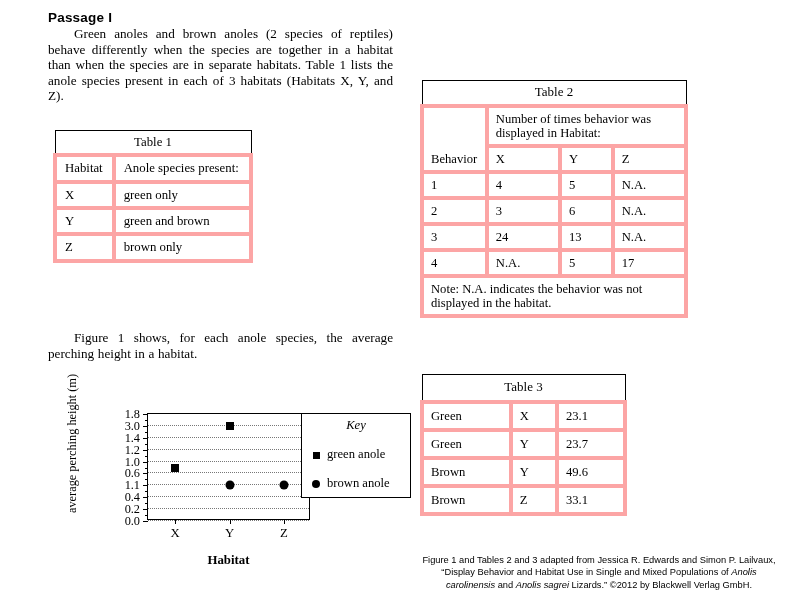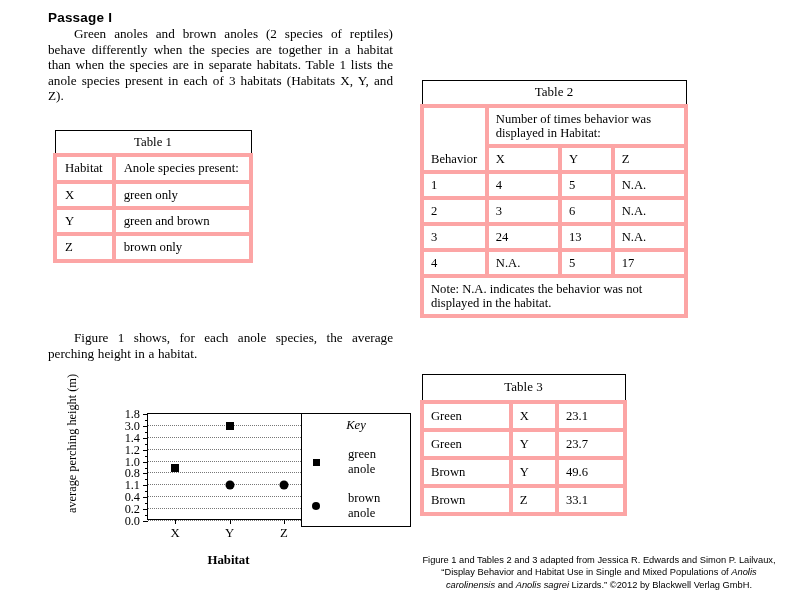--- a/index.html
+++ b/index.html
@@ -169,21 +169,20 @@
     text-align: center;
     font-style: italic;
     font-size: 12.6px;
     margin-bottom: 3px;
   }
   .key-row {
     display: flex; align-items: center;
     font-size: 12.6px;
     line-height: 1.18;
     margin-top: 14px;
-    gap: 21px;
   }
   .key-mark {
     display: inline-block;
     width: 14px; text-align: center;
     margin-right: 4px;
     flex: 0 0 14px;
   }
   .key-mark i {
     display: inline-block;
     background: #000;
@@ -279,21 +278,21 @@
         <div class="ytick" style="top:23.8px"></div>
         <div class="ytick minor" style="top:17.8px"></div>
         <div class="ytick" style="top:11.9px"></div>
         <div class="ytick minor" style="top:5.9px"></div>
         <div class="ytick" style="top:0px"></div>
 
         <div class="ytlabel" style="top:107px">0.0</div>
         <div class="ytlabel" style="top:95.1px">0.2</div>
         <div class="ytlabel" style="top:83.2px">0.4</div>
         <div class="ytlabel" style="top:71.3px">1.1</div>
-        <div class="ytlabel" style="top:59.4px">0.8</div>
+        <div class="ytlabel" style="top:59.4px">0.6</div>
         <div class="ytlabel" style="top:47.6px">1.0</div>
         <div class="ytlabel" style="top:35.7px">1.2</div>
         <div class="ytlabel" style="top:23.8px">1.4</div>
         <div class="ytlabel" style="top:11.9px">3.0</div>
         <div class="ytlabel" style="top:0px">1.8</div>
 
         <div class="xtick" style="left:27.2px"></div>
         <div class="xtick" style="left:81.5px"></div>
         <div class="xtick" style="left:135.8px"></div>
 

